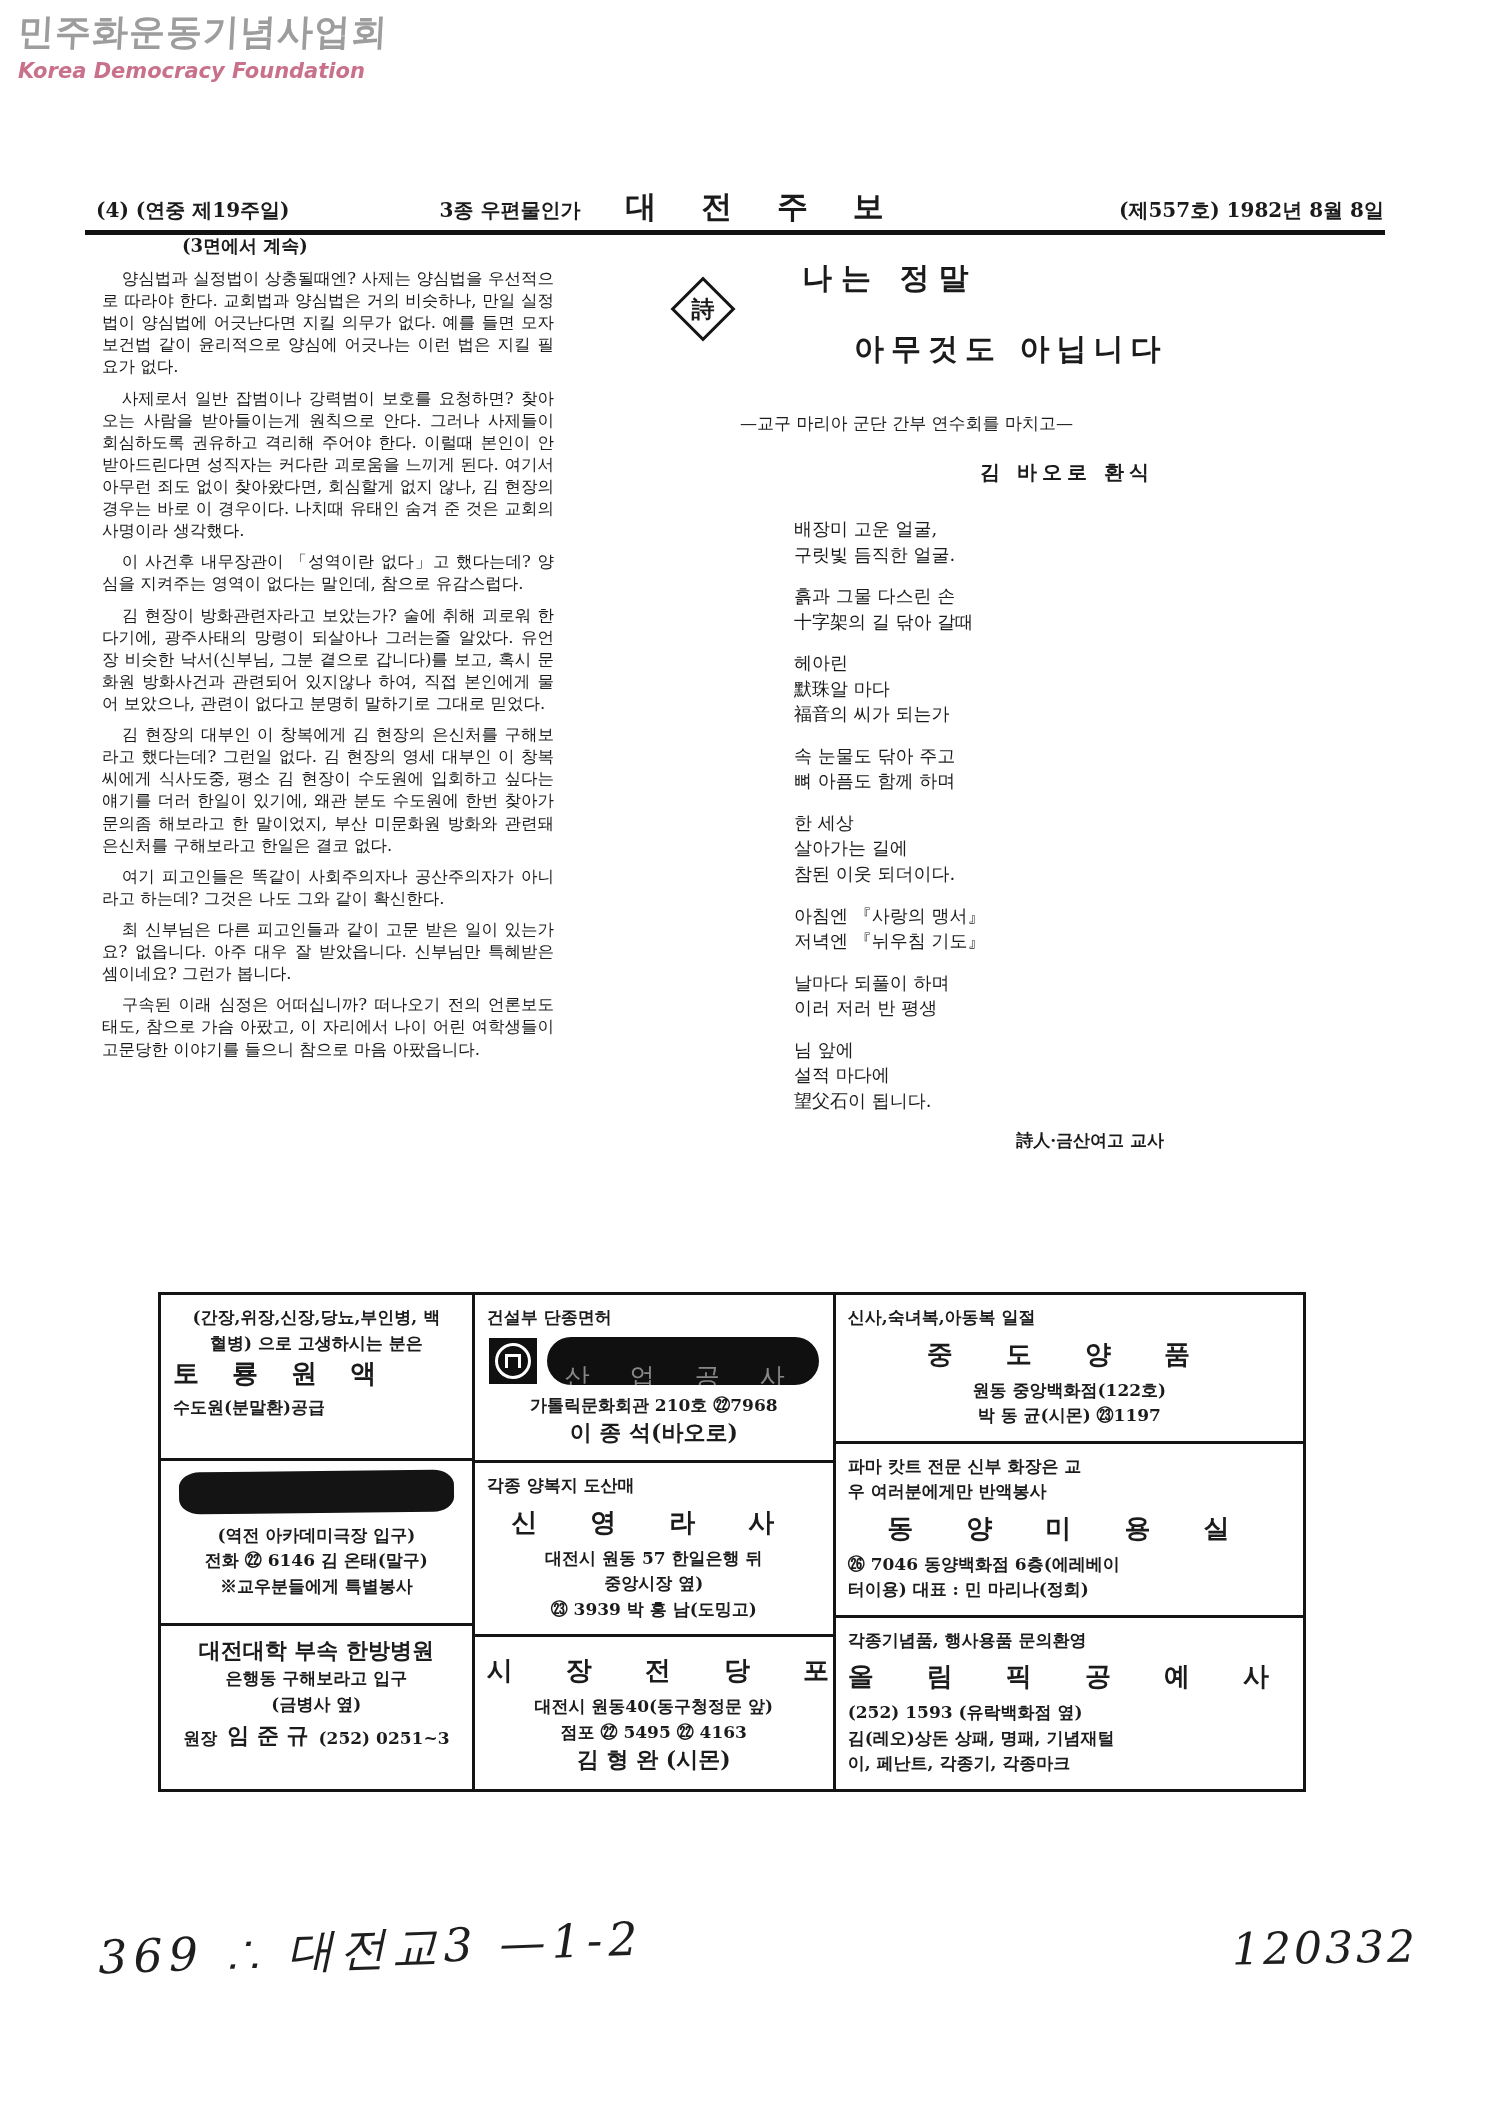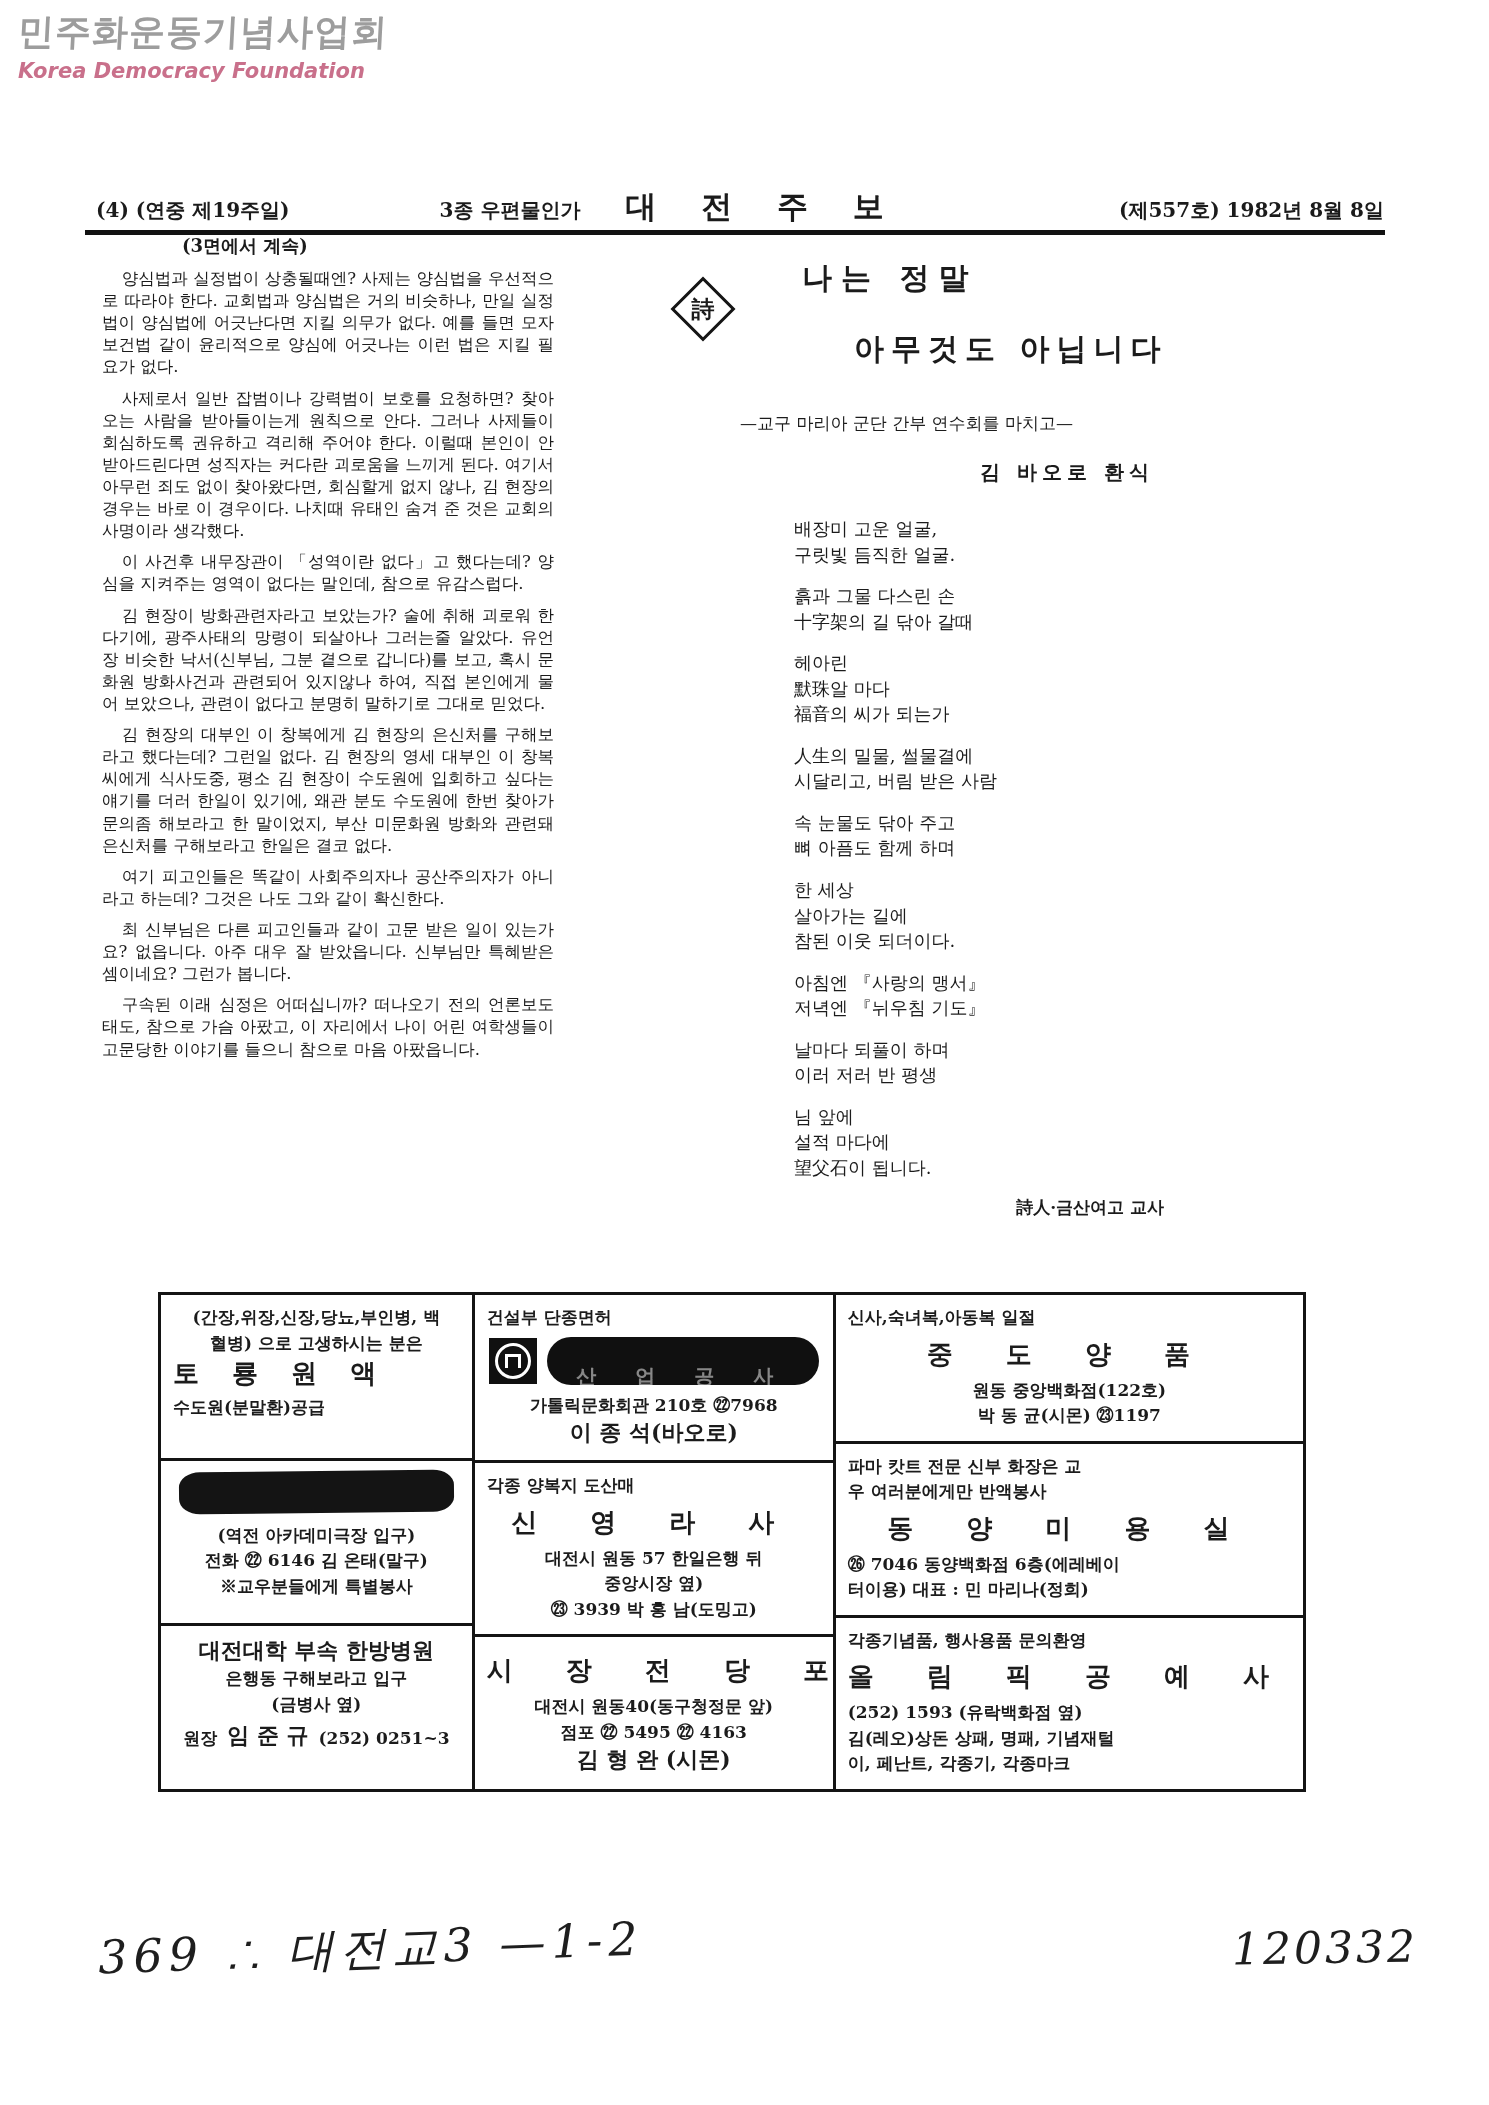--- a/index.html
+++ b/index.html
@@ -87,21 +87,21 @@
   }
   .seal-ring {
     width:30px; height:30px; border:3px solid #ffffff; border-radius:50%;
     display:flex; align-items:center; justify-content:center;
   }
   .seal-mark { width:10px; height:11px; border-left:3px solid #fff; border-right:3px solid #fff; border-top:3px solid #fff; }
   .seal-oval {
     flex:1; height:48px; background:#101010; border-radius:26px;
     display:flex; align-items:center; justify-content:center;
   }
-  .oval-text { color:rgba(255,255,255,0.5); font-size:20px; font-weight:bold; letter-spacing:16px;margin-top:32px; }
+  .oval-text { color:rgba(255,255,255,0.5); font-size:25px; font-weight:normal; letter-spacing:16px;margin-top:32px; }
   .footerline { display:flex; align-items:flex-end; justify-content:center; gap:10px; white-space:nowrap; margin-top:4px; }
   
   .hand {
     font-family:"DejaVu Serif", serif; font-style:italic; color:#1e1e1e;
     position:absolute; white-space:nowrap;
   }
   .hand-left { left:98px; top:1918px; font-size:46px; letter-spacing:6px; transform:rotate(-2deg); }
   .hand-right { left:1232px; top:1922px; font-size:44px; letter-spacing:3px; transform:rotate(-1deg); }
 </style>
 </head>
@@ -143,22 +143,20 @@
   <div class="poem-subtitle">—교구 마리아 군단 간부 연수회를 마치고—</div>
   <div class="poem-author">김 바오로 환식</div>
   <div class="poem-body">
       <div class="stanza">배장미 고운 얼굴,
 구릿빛 듬직한 얼굴.</div>
       <div class="stanza">흙과 그물 다스린 손
 十字架의 길 닦아 갈때</div>
       <div class="stanza">헤아린
 默珠알 마다
 福音의 씨가 되는가</div>
-      <div class="stanza">人生의 밀물, 썰물결에
-시달리고, 버림 받은 사람</div>
       <div class="stanza">속 눈물도 닦아 주고
 뼈 아픔도 함께 하며</div>
       <div class="stanza">한 세상
 살아가는 길에
 참된 이웃 되더이다.</div>
       <div class="stanza">아침엔 『사랑의 맹서』
 저녁엔 『뉘우침 기도』</div>
       <div class="stanza">날마다 되풀이 하며
 이러 저러 반 평생</div>
       <div class="stanza">님 앞에

